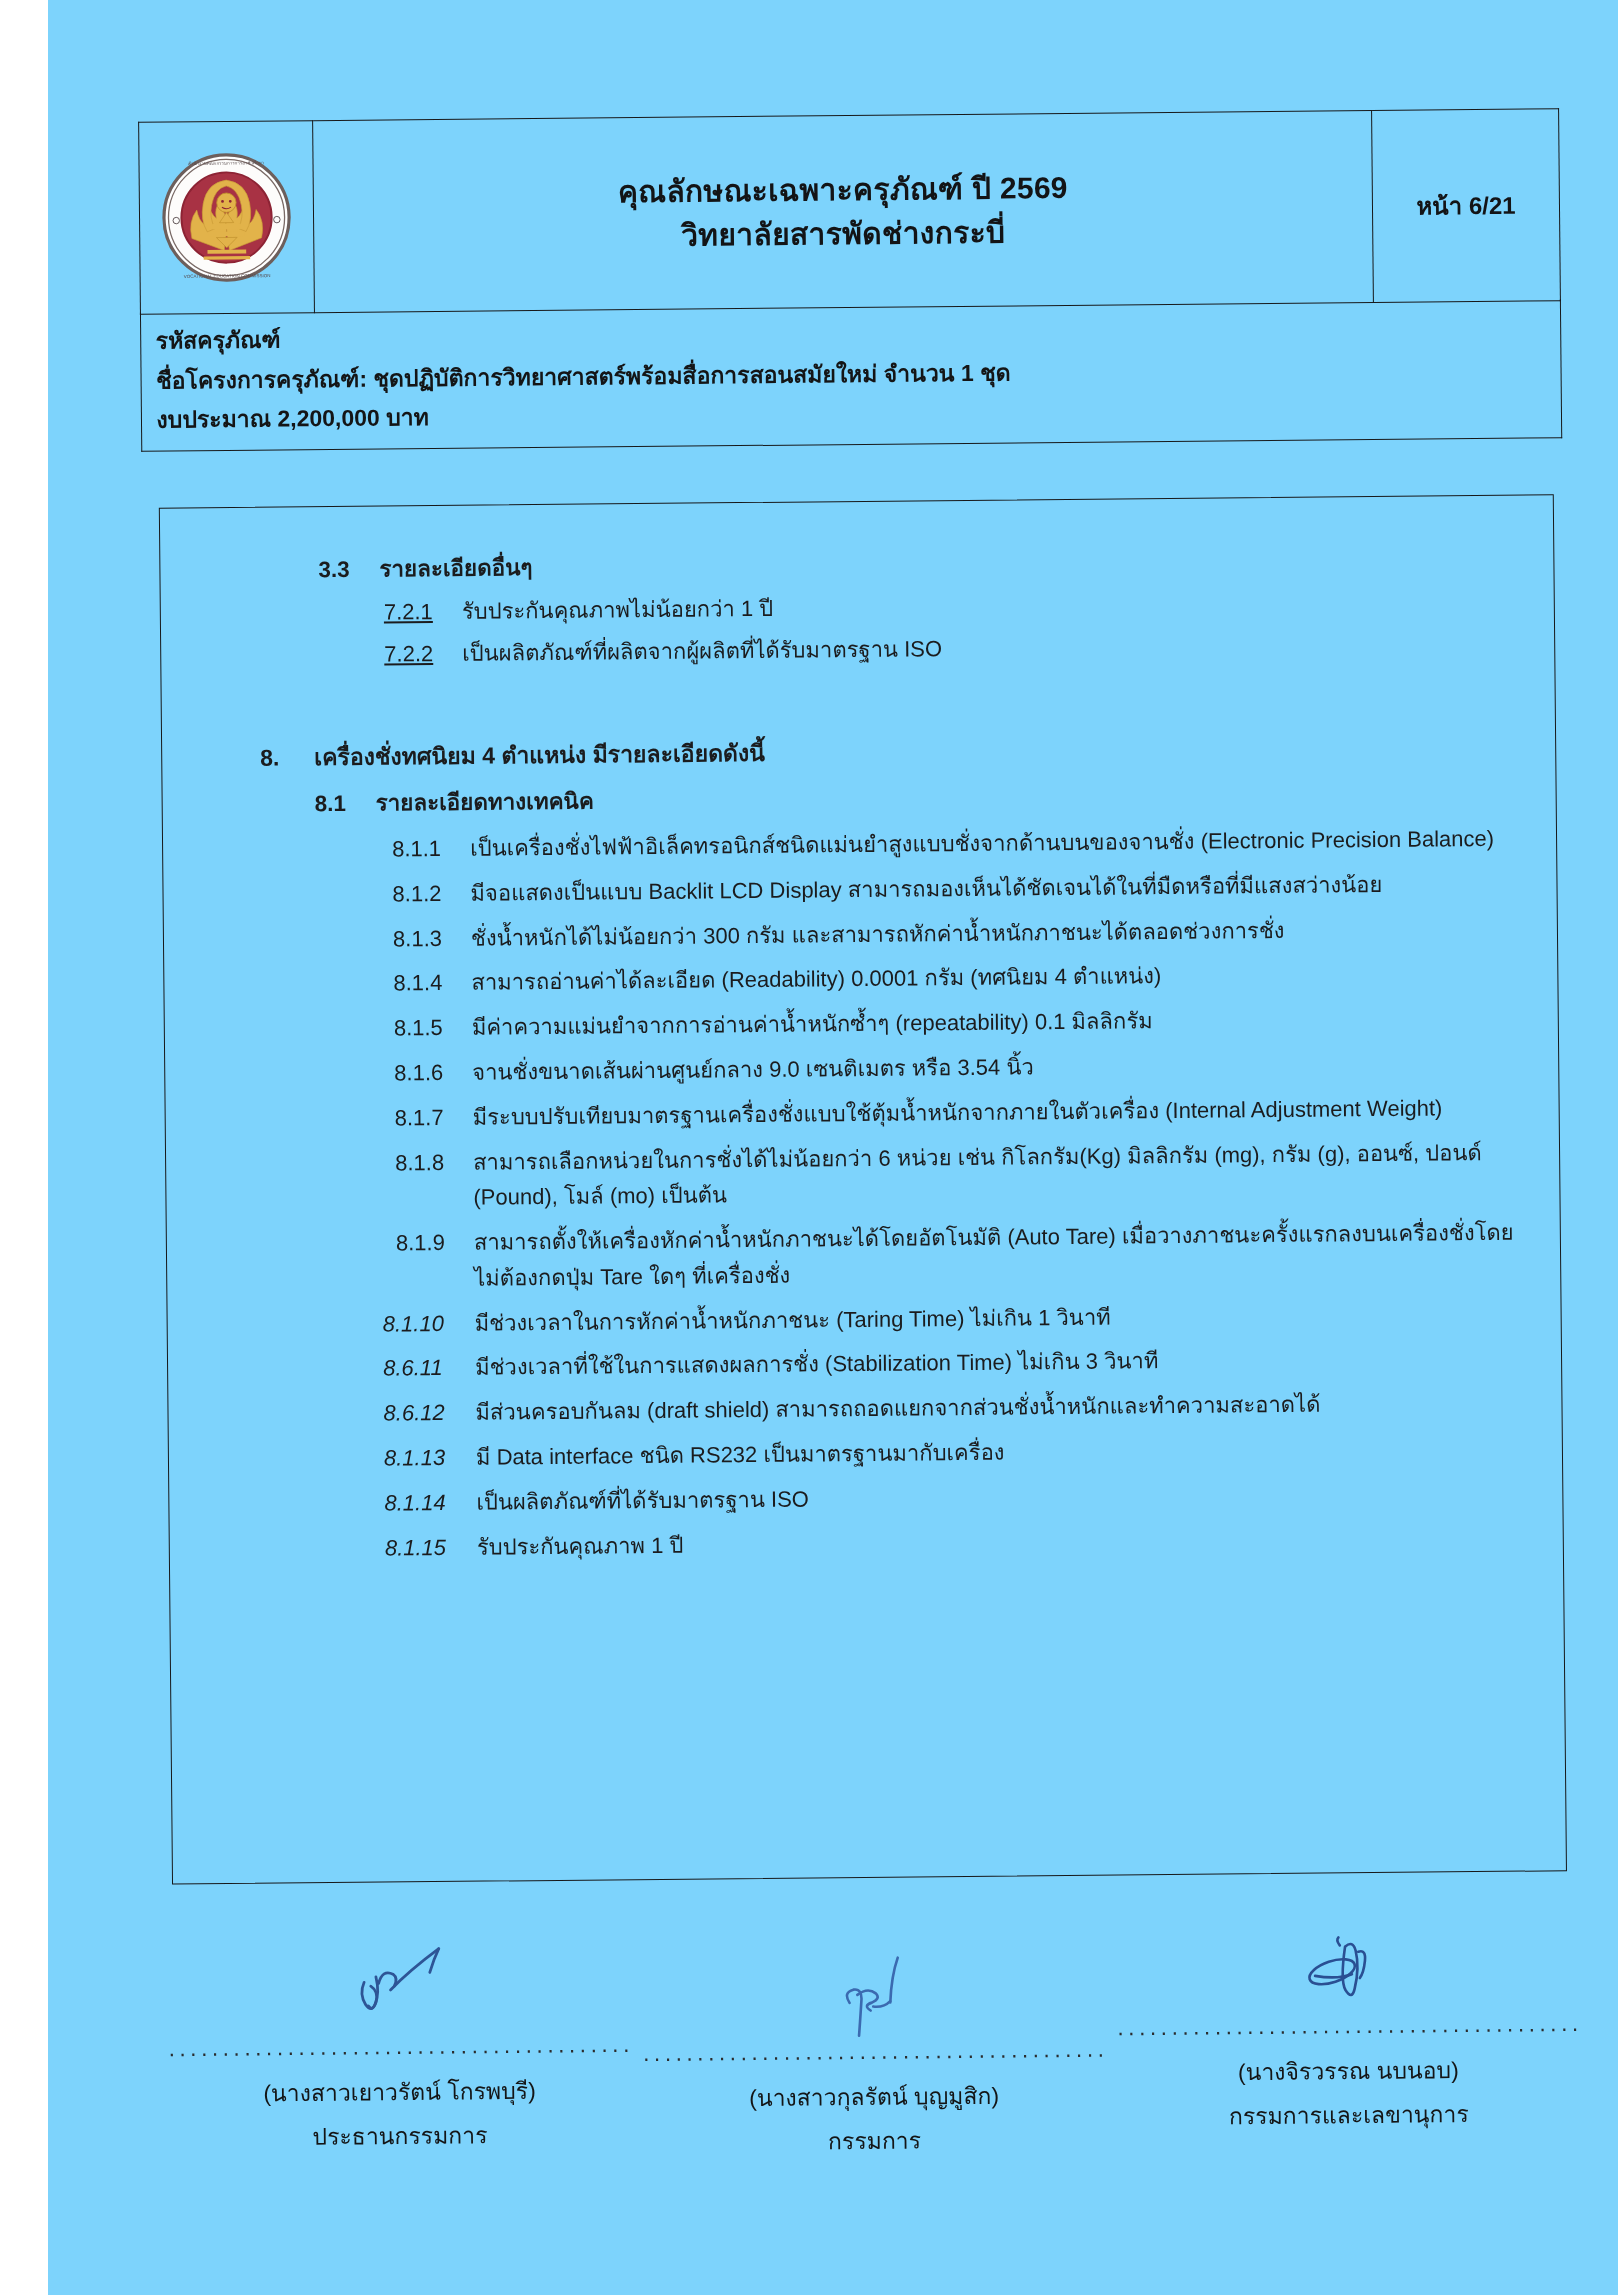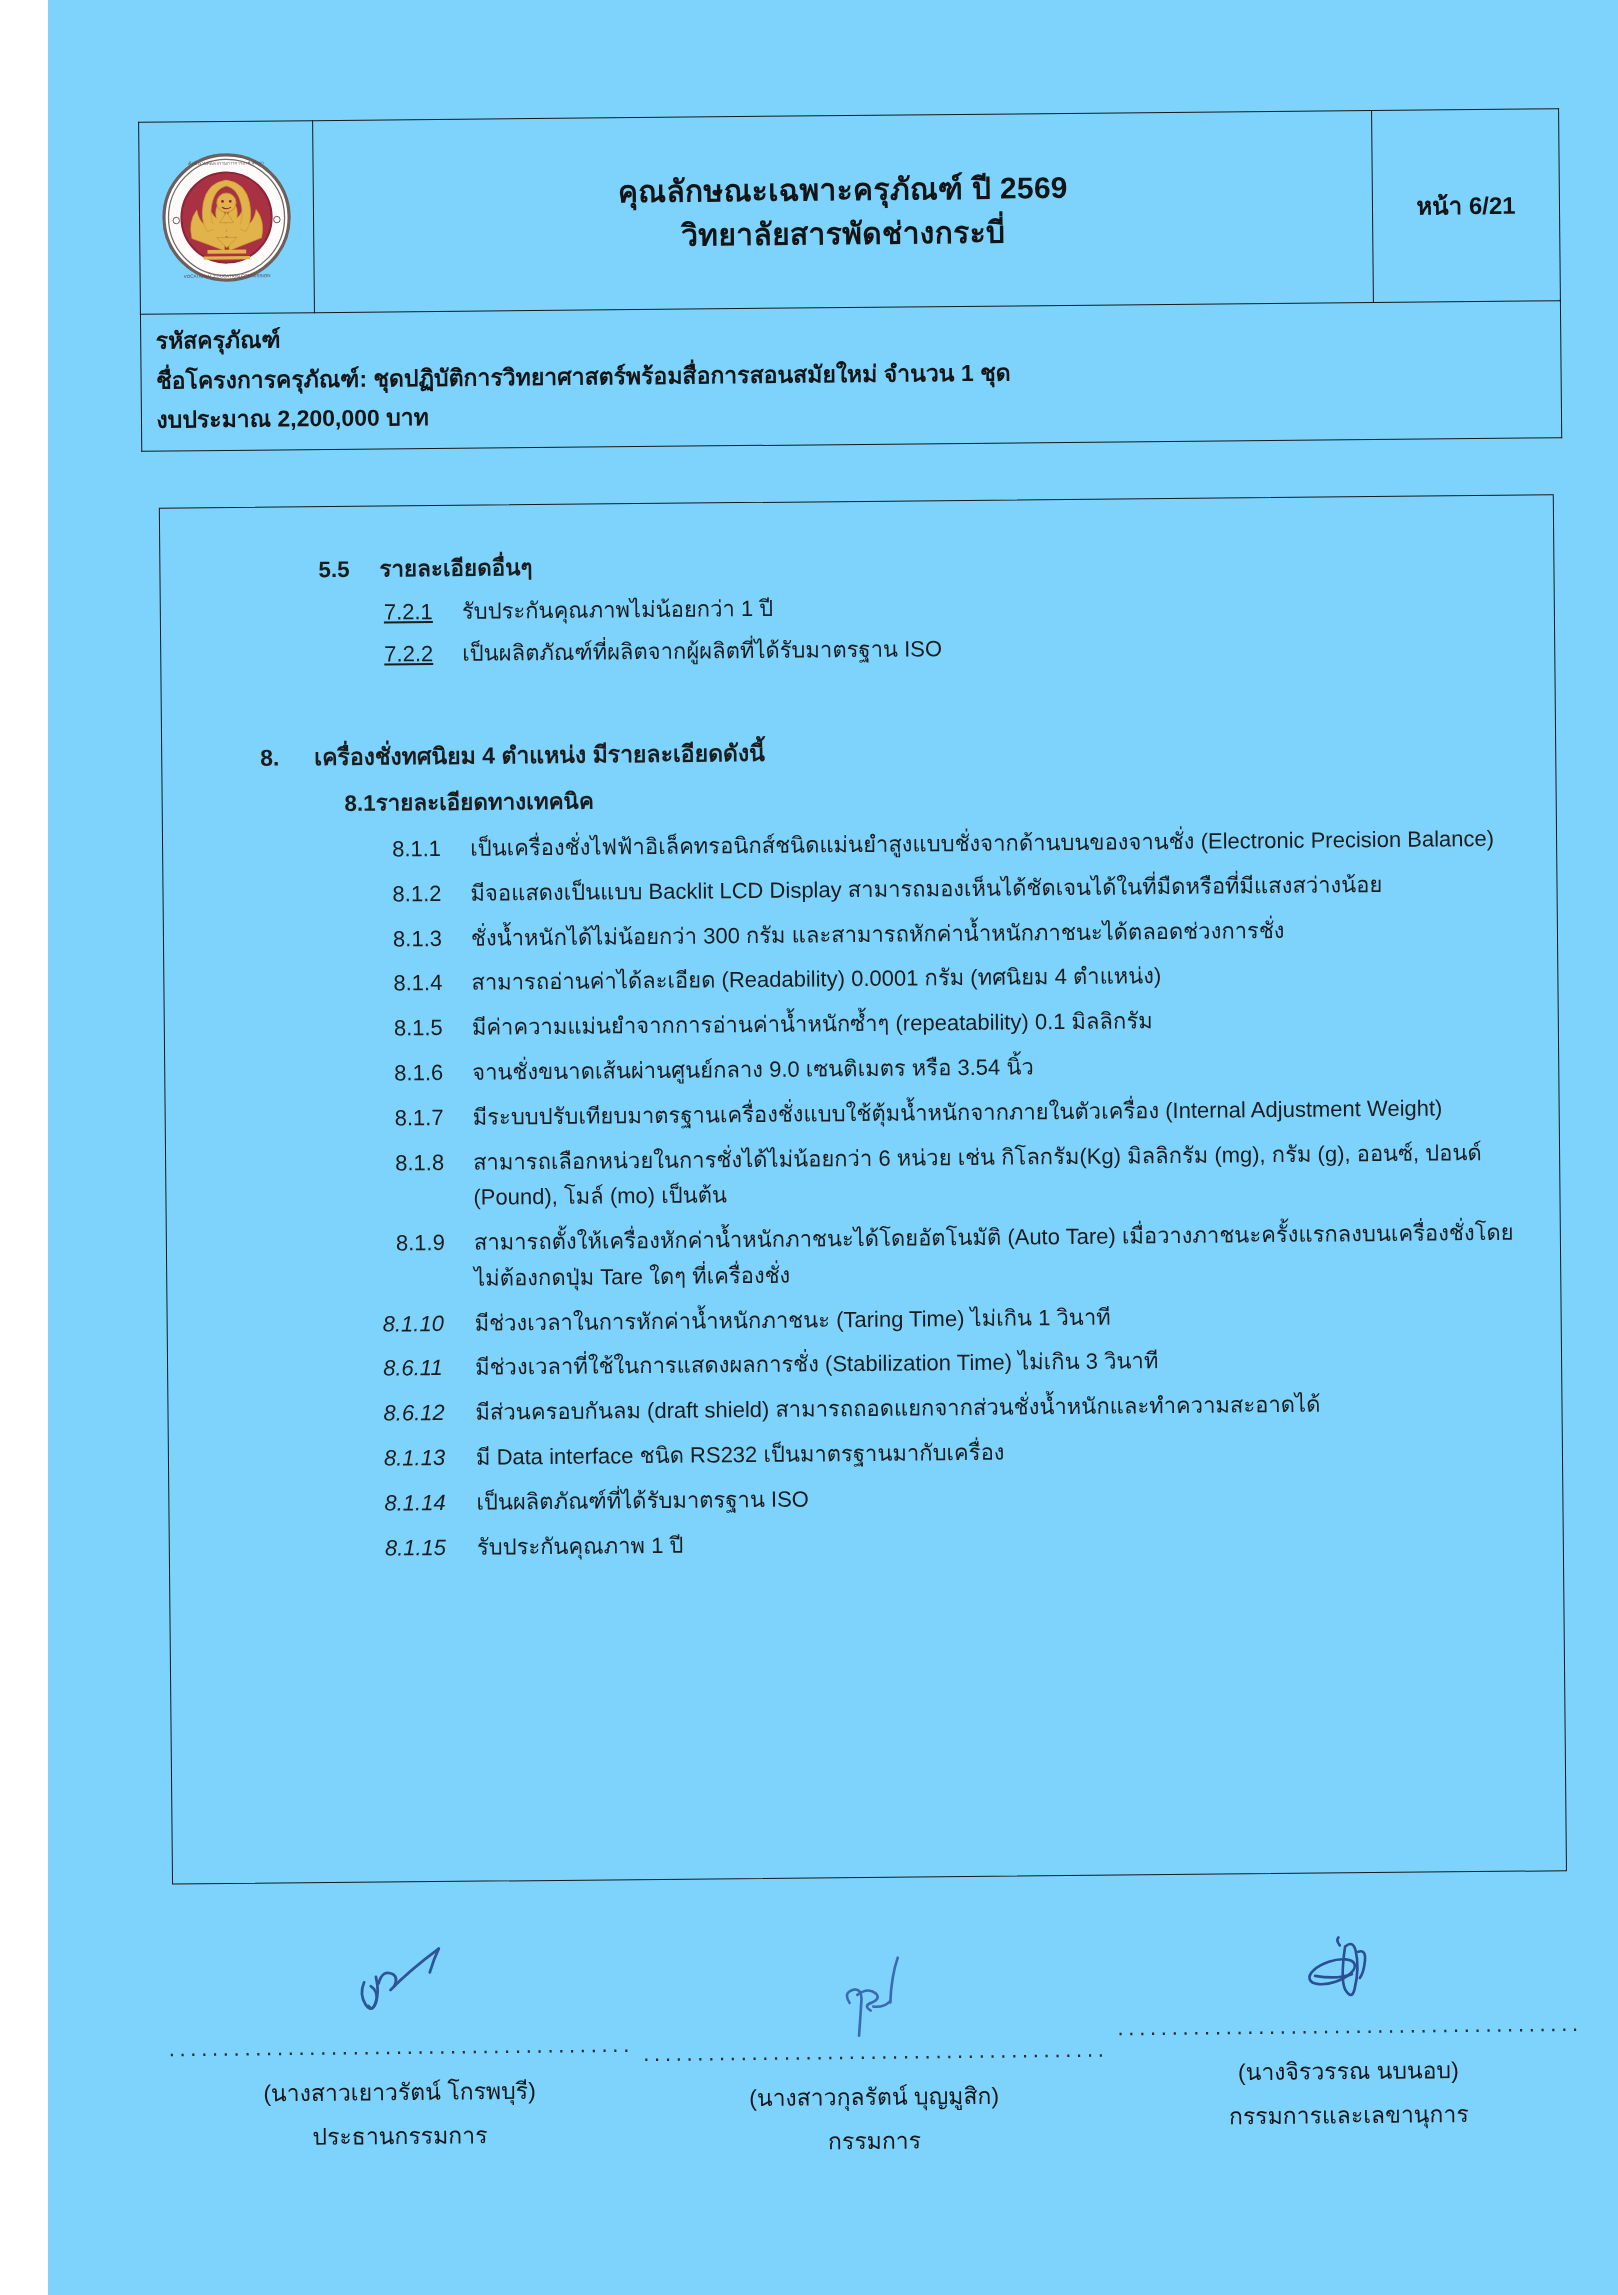--- a/index.html
+++ b/index.html
@@ -143,21 +143,21 @@
     margin-top: 66px;
   }
   .h-8 .lbl { width: 54px; }
 
   .h-81 {
     margin-left: 152px;
     font-weight: 700;
     font-size: 22.4px;
     margin-top: 10.5px;
   }
-  .h-81 .lbl { width: 61px; text-align: right; }
+  .h-81 .lbl { width: 61px; }
 
   .item {
     margin-left: 229px;
     margin-top: 9.2px;
     padding-right: 18.4px;
   }
   .item .lbl { width: 78px; }
   .item.wide .lbl { width: 92px; font-style: italic; }
   .item.wide { margin-left: 215px; }
 
@@ -262,21 +262,21 @@
   <div class="meta-box">
     <div class="meta-line">รหัสครุภัณฑ์</div>
     <div class="meta-line">ชื่อโครงการครุภัณฑ์: ชุดปฏิบัติการวิทยาศาสตร์พร้อมสื่อการสอนสมัยใหม่ จำนวน 1 ชุด</div>
     <div class="meta-line">งบประมาณ 2,200,000 บาท</div>
   </div>
 
   <div class="body-box">
     <div class="body-inner">
 
       <div class="row h-72">
-        <span class="lbl">5.5</span>
+        <span class="lbl">3.3</span>
         <span class="txt">รายละเอียดอื่นๆ</span>
       </div>
 
       <div class="row sub-72">
         <span class="lbl">7.2.1</span>
         <span class="txt">รับประกันคุณภาพไม่น้อยกว่า 1 ปี</span>
       </div>
       <div class="row sub-72">
         <span class="lbl">7.2.2</span>
         <span class="txt">เป็นผลิตภัณฑ์ที่ผลิตจากผู้ผลิตที่ได้รับมาตรฐาน ISO</span>

